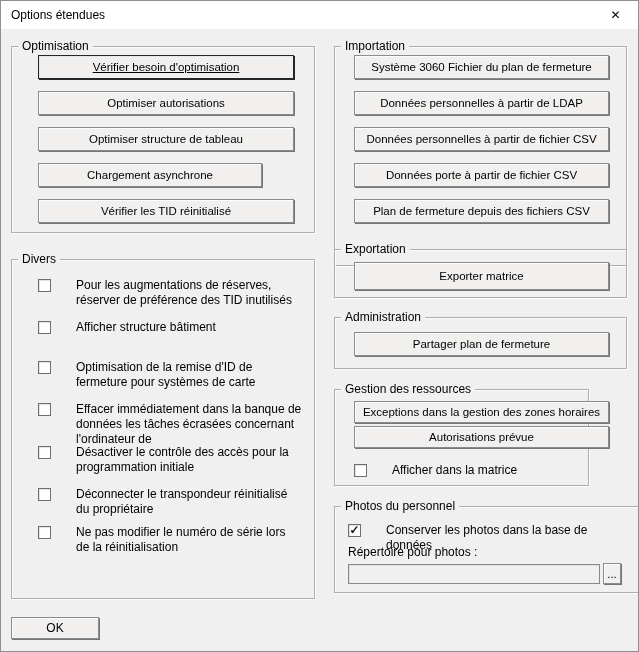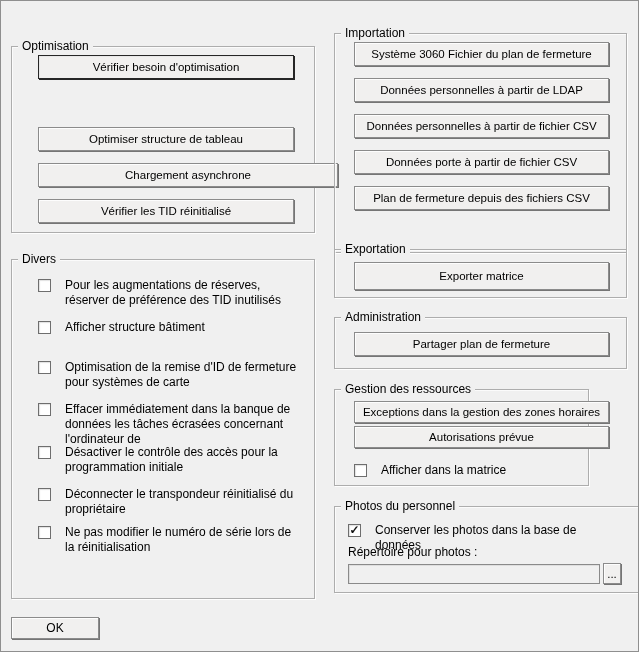--- a/index.html
+++ b/index.html
@@ -23,22 +23,22 @@
     position:absolute;top:-8px;left:6px;background:#f0f0f0;padding:0 4px;
     line-height:14px;font-size:12px;white-space:nowrap;
   }
   .btn{
     position:absolute;box-sizing:border-box;margin:0;padding:0 2px;
     background:#f1f0ef;border:1px solid #8b8b8b;
     box-shadow:1px 1px 0 #757575, inset 1px 1px 0 #fdfdfd;
     font-family:"Liberation Sans",sans-serif;font-size:11.5px;color:#000;
     display:flex;align-items:center;justify-content:center;white-space:nowrap;
   }
-  .btn.default{border-color:#262626;box-shadow:1px 1px 0 #262626, inset 1px 1px 0 #e7e7e7;}
-  .cbrow{position:absolute;display:flex;align-items:flex-start;gap:14px;}
+  .btn.default{border-color:#262626;box-shadow:1px 1px 0 #262626, inset 1px 1px 0 #e7e7e7;text-decoration:underline;}
+  .cbrow{position:absolute;display:flex;align-items:flex-start;gap:25px;}
   .checkbox{
     flex:0 0 13px;width:13px;height:13px;box-sizing:border-box;margin-top:1px;
     background:#ffffff;border:1px solid #6e6e6e;
     box-shadow:inset 1px 1px 1px rgba(0,0,0,.12);
     font-size:12px;line-height:11px;text-align:center;font-weight:bold;color:#111;
     overflow:hidden;cursor:default;
   }
   .cblabel{line-height:15px;}
   .staticlabel{position:absolute;line-height:15px;}
   .pathfield{
@@ -46,26 +46,33 @@
     background:#f0f0f0;border:1px solid #8a8a8a;
     box-shadow:inset 1px 1px 0 #dedede;
     font-family:"Liberation Sans",sans-serif;font-size:12px;color:#6d6d6d;
   }
 </style>
 </head>
 <body>
 
 <div class="dialog">
 
+  <div class="titlebar">
+    <span class="title">Options étendues</span>
+    <button class="close">
+        <span>✕</span>
+      </button>
+  </div>
 
   <div class="group" style="left:10px;top:45px;width:304px;height:187px">
     <span class="group-label">Optimisation</span>
     <button class="btn default" style="left:26px;top:8px;width:256px;height:24px">Vérifier besoin d'optimisation</button>
+    <button class="btn" style="left:26px;top:44px;width:256px;height:24px">Optimiser autorisations</button>
     <button class="btn" style="left:26px;top:80px;width:256px;height:24px">Optimiser structure de tableau</button>
-    <button class="btn" style="left:26px;top:116px;width:300px;height:24px">Chargement asynchrone</button>
+    <button class="btn" style="left:26px;top:116px;width:224px;height:24px">Chargement asynchrone</button>
     <button class="btn" style="left:26px;top:152px;width:256px;height:24px">Vérifier les TID réinitialisé</button>
   </div>
 
   <div class="group" style="left:10px;top:258px;width:304px;height:340px">
     <span class="group-label">Divers</span>
 
     <div class="cbrow" style="left:26px;top:18px;width:262px">
       <span class="checkbox"></span>
       <span class="cblabel">Pour les augmentations de réserves, réserver de préférence des TID inutilisés</span>
     </div>
@@ -88,21 +95,21 @@
     <div class="cbrow" style="left:26px;top:227px;width:262px">
       <span class="checkbox"></span>
       <span class="cblabel">Déconnecter le transpondeur réinitialisé du propriétaire</span>
     </div>
     <div class="cbrow" style="left:26px;top:265px;width:262px">
       <span class="checkbox"></span>
       <span class="cblabel">Ne pas modifier le numéro de série lors de la réinitialisation</span>
     </div>
   </div>
 
-  <div class="group" style="left:333px;top:32px;width:293px;height:220px">
+  <div class="group" style="left:333px;top:45px;width:293px;height:220px">
     <span class="group-label">Importation</span>
     <button class="btn" style="left:19px;top:8px;width:255px;height:24px">Système 3060 Fichier du plan de fermeture</button>
     <button class="btn" style="left:19px;top:44px;width:255px;height:24px">Données personnelles à partir de LDAP</button>
     <button class="btn" style="left:19px;top:80px;width:255px;height:24px">Données personnelles à partir de fichier CSV</button>
     <button class="btn" style="left:19px;top:116px;width:255px;height:24px">Données porte à partir de fichier CSV</button>
     <button class="btn" style="left:19px;top:152px;width:255px;height:24px">Plan de fermeture depuis des fichiers CSV</button>
   </div>
 
   <div class="group" style="left:333px;top:248px;width:293px;height:49px">
     <span class="group-label">Exportation</span>

